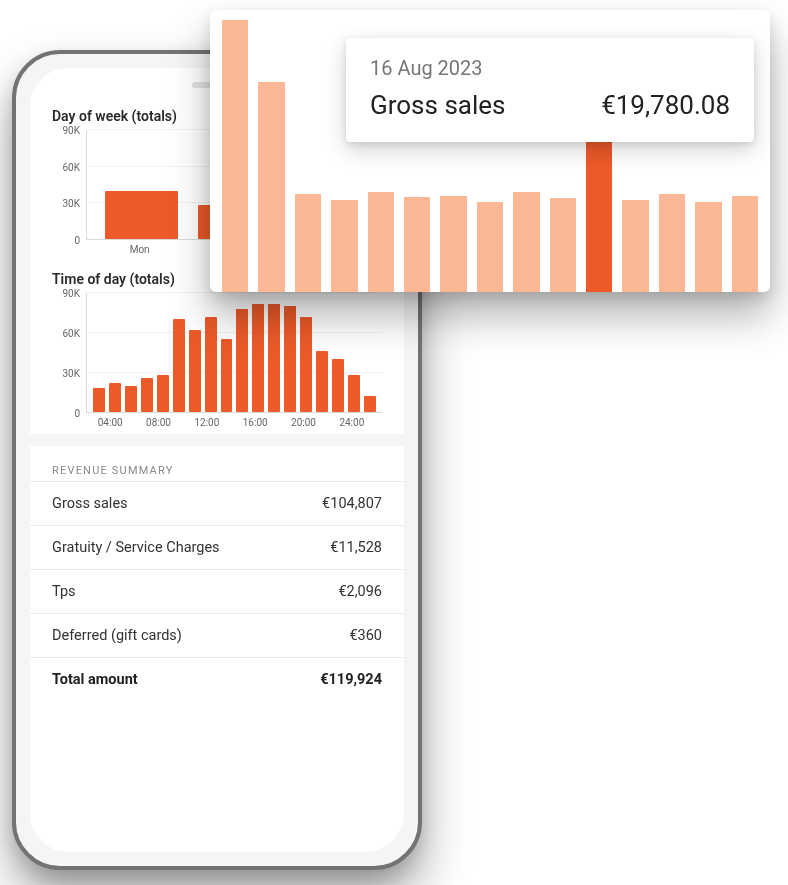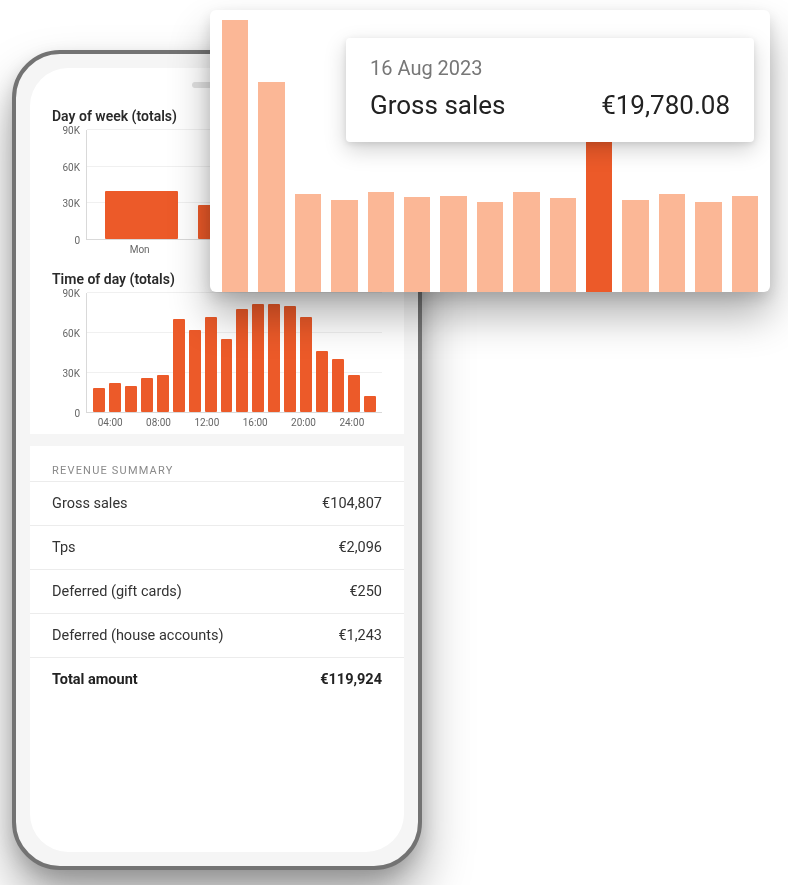--- a/index.html
+++ b/index.html
@@ -258,30 +258,30 @@
 
     <div class="divider"></div>
 
     <div class="summary-head">REVENUE SUMMARY</div>
     <div id="summary-rows">
         <div class="row">
           <span>Gross sales</span>
           <span>€104,807</span>
         </div>
         <div class="row">
+          <span>Gratuity / Service Charges</span>
+          <span>€11,528</span>
+        </div>
+        <div class="row">
           <span>Tps</span>
           <span>€2,096</span>
         </div>
         <div class="row">
           <span>Deferred (gift cards)</span>
-          <span>€250</span>
-        </div>
-        <div class="row">
-          <span>Deferred (house accounts)</span>
-          <span>€1,243</span>
+          <span>€360</span>
         </div>
       </div>
     <div class="row total">
       <span>Total amount</span>
       <span>€119,924</span>
     </div>
   </div>
 </div>
 
 <div class="overlay">

